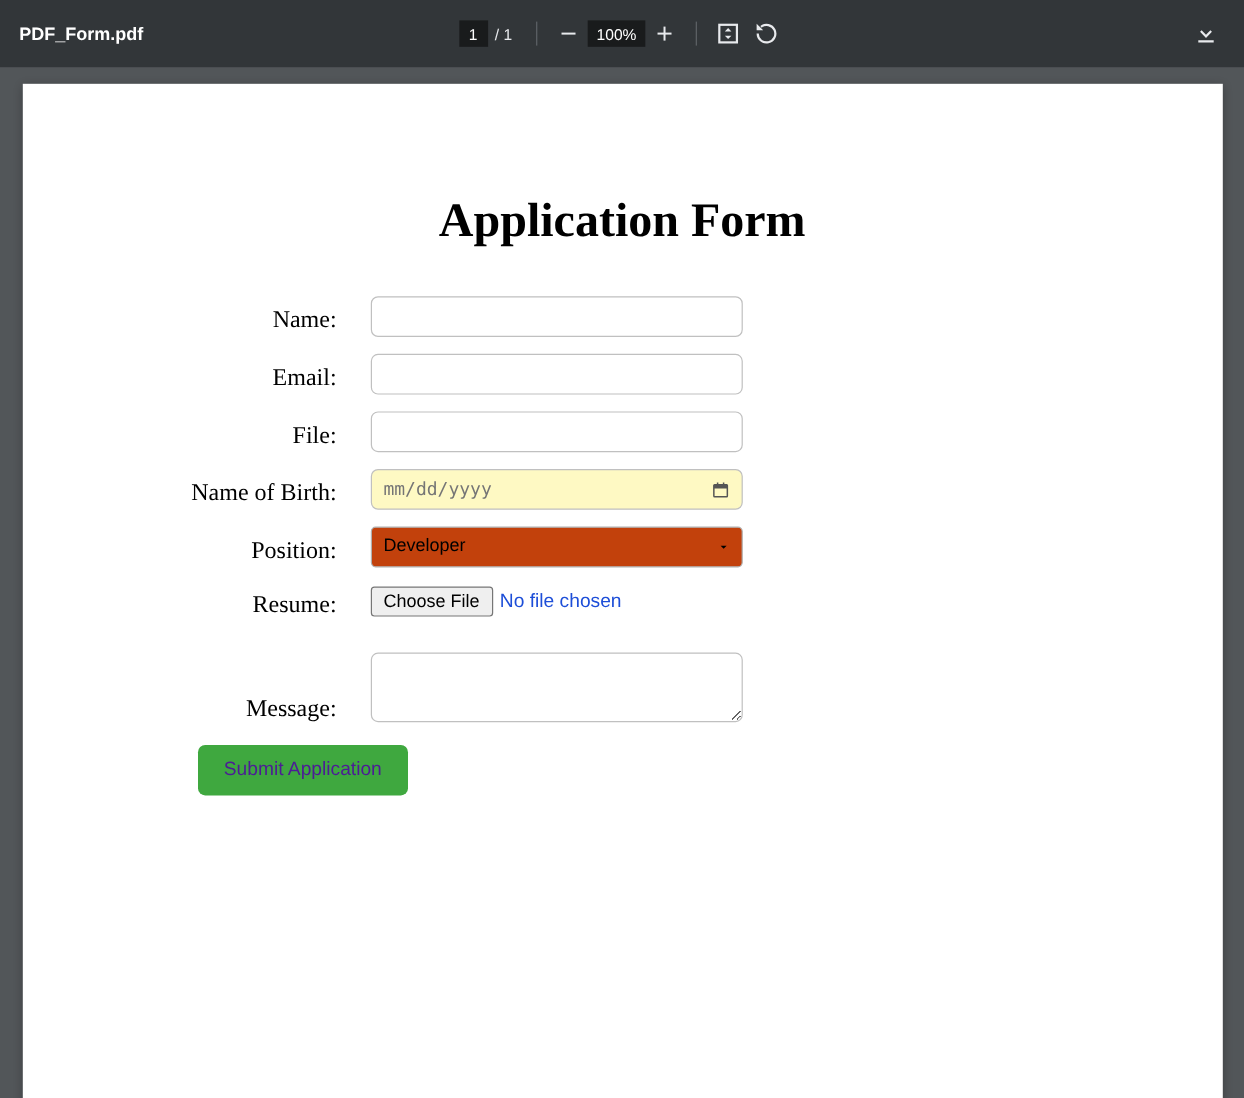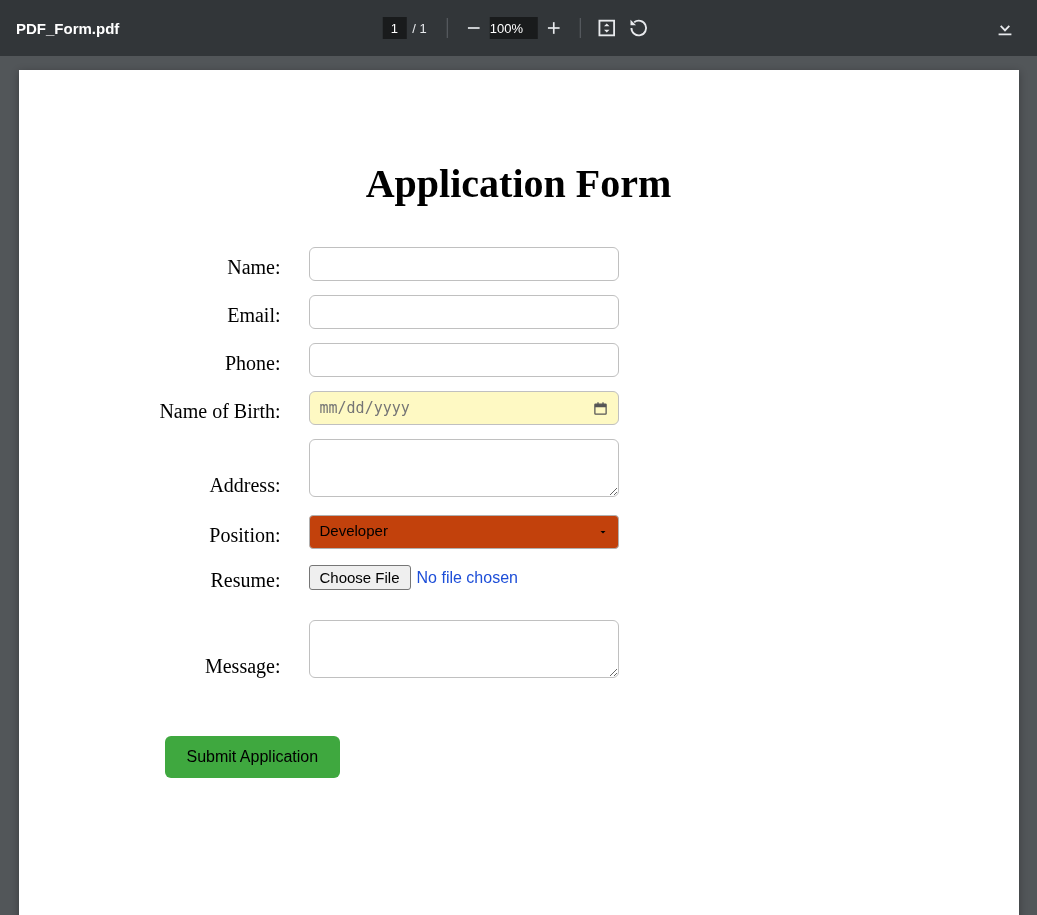--- a/index.html
+++ b/index.html
@@ -69,20 +69,21 @@
       color: #e8eaed;
       cursor: pointer;
       border-radius: 2px;
     }
     .zoom-text {
       background: #191b1c;
       color: #fff;
       border: none;
       width: 48px;
       height: 22px;
+      text-align: center;
       font-size: 13px;
       padding: 2px 0;
     }
     .viewport {
       height: calc(915px - 56px);
       overflow: auto;
       display: flex;
       justify-content: center;
       padding-top: 14px;
     }
@@ -189,27 +190,26 @@
       font-family: Arial, sans-serif;
       cursor: pointer;
     }
     .file-status {
       font-size: 16px;
       font-family: Liberation Sans, sans-serif;
       color: #1d4ed8;
     }
     .submit-btn {
       background: #3fa83f;
-      color: #000000;
+      color: #4c1d95;
       border: none;
       border-radius: 6px;
       padding: 12px 22px;
       font-size: 16px;
       cursor: pointer;
-      margin-top: 40px;
       margin-left: 36px;
     }
     .svg-icon { width: 20px; height: 20px; fill: currentColor; }
     .svg-icon-lg { width: 22px; height: 22px; fill: currentColor; }
   </style>
 </head>
 <body>
 
 <div class="toolbar">
   <div class="toolbar-left">PDF_Form.pdf</div>
@@ -268,47 +268,41 @@
     </div>
 
     <div class="form-row">
       <div class="form-label">Email:</div>
       <div class="form-control">
         <input type="text" class="text-input" value="" style="">
       </div>
     </div>
 
     <div class="form-row">
-      <div class="form-label">Phone:</div>
+      <div class="form-label">File:</div>
       <div class="form-control">
         <input type="text" class="text-input" value="" style="">
       </div>
     </div>
 
     <div class="form-row">
       <div class="form-label">Name of Birth:</div>
       <div class="form-control">
         <div class="date-input">
           <span>mm/dd/yyyy</span>
           <svg width="15" height="15" viewBox="0 0 24 24">
             <rect x="3" y="5" width="18" height="16" rx="1" fill="none" stroke="#555" stroke-width="2"></rect>
             <rect x="3" y="5" width="18" height="5" fill="#555"></rect>
             <rect x="7" y="2" width="2" height="5" fill="#555"></rect>
             <rect x="15" y="2" width="2" height="5" fill="#555"></rect>
           </svg>
         </div>
       </div>
     </div>
 
-    <div class="form-row">
-      <div class="form-label baseline-bottom">Address:</div>
-      <div class="form-control">
-        <textarea class="textarea-input" style=""></textarea>
-      </div>
-    </div>
 
     <div class="form-row">
       <div class="form-label">Position:</div>
       <div class="select-wrap">
         <div class="select-input">Developer</div>
         <svg class="select-caret" width="12" height="12" viewBox="0 0 24 24">
             <path d="M7 10l5 5 5-5z"></path>
           </svg>
       </div>
     </div>

